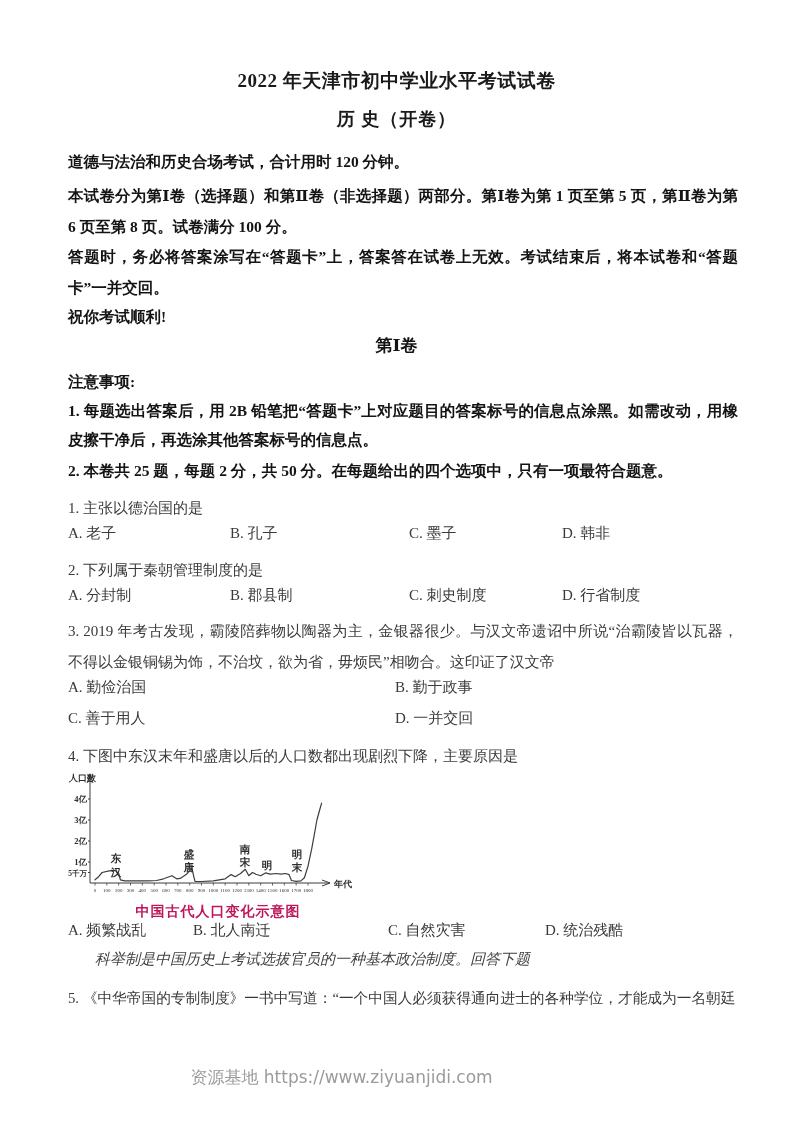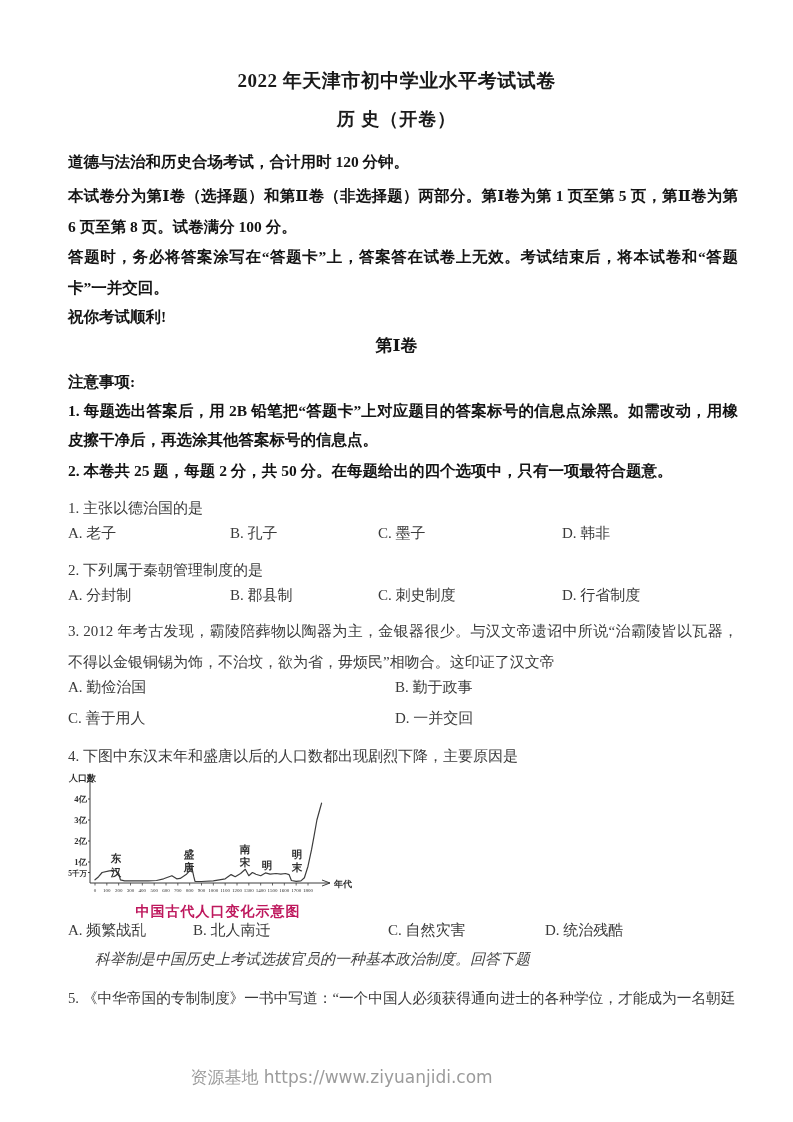--- a/index.html
+++ b/index.html
@@ -15,21 +15,21 @@
   .center { text-align:center; }
   .just { text-align:justify; }
   .title { left:0; width:793px; top:68px; font-size:19px; font-weight:bold; text-align:center; letter-spacing:0.5px; }
   .subtitle { left:0; width:793px; top:107px; font-size:18px; font-weight:bold; text-align:center; letter-spacing:1px; }
   .p { font-size:15.5px; line-height:31px; }
   .note { font-size:15.5px; line-height:29px; }
   .q { font-size:15px; line-height:31px; color:#3a3a3a; }
   .optrow { height:22px; font-size:15px; color:#3a3a3a; }
   .optrow span { position:absolute; top:0; white-space:nowrap; }
   .opts4 span:nth-child(1){left:0;} .opts4 span:nth-child(2){left:162px;}
-  .opts4 span:nth-child(3){left:310px;} .opts4 span:nth-child(4){left:494px;}
+  .opts4 span:nth-child(3){left:341px;} .opts4 span:nth-child(4){left:494px;}
   .opts4b span:nth-child(1){left:0;} .opts4b span:nth-child(2){left:125px;}
   .opts4b span:nth-child(3){left:320px;} .opts4b span:nth-child(4){left:477px;}
   .opts2 span:nth-child(1){left:0;} .opts2 span:nth-child(2){left:327px;}
   .lead { left:95px; width:640px; font-size:15px; font-style:italic; color:#404040; }
   .q5line { white-space:nowrap; font-size:14.7px; }
   .chart-wrap { left:68px; top:770px; width:300px; }
   .chart-title { width:300px; text-align:center; font-size:14px; font-weight:bold; color:#be185d; margin-top:1px; letter-spacing:1px; }
   .footer { left:0; top:1066px; width:683px; text-align:center;
     font-family:"DejaVu Sans","Liberation Sans",sans-serif;
     font-size:17px; color:#9b9b9b; }
@@ -64,21 +64,21 @@
   </div>
 
   <div class="abs tx q" style="top:555px;"><span>2.</span> <span>下列属于秦朝管理制度的是</span></div>
   <div class="abs tx optrow opts4" style="top:586px;">
     <span>A. 分封制</span>
     <span>B. 郡县制</span>
     <span>C. 刺史制度</span>
     <span>D. 行省制度</span>
   </div>
 
-  <div class="abs tx q just" style="top:616px;"><span>3.</span> <span>2012 年考古发现，霸陵陪葬物以陶器为主，金银器很少。与汉文帝遗诏中所说“治霸陵皆以瓦器，不得以金银铜锡为饰，不治坟，欲为省，毋烦民”相吻合。这印证了汉文帝</span></div>
+  <div class="abs tx q just" style="top:616px;"><span>3.</span> <span>2019 年考古发现，霸陵陪葬物以陶器为主，金银器很少。与汉文帝遗诏中所说“治霸陵皆以瓦器，不得以金银铜锡为饰，不治坟，欲为省，毋烦民”相吻合。这印证了汉文帝</span></div>
   <div class="abs tx optrow opts2" style="top:678px;">
     <span>A. 勤俭治国</span>
     <span>B. 勤于政事</span>
   </div>
   <div class="abs tx optrow opts2" style="top:709px;">
     <span>C. 善于用人</span>
     <span>D. 一并交回</span>
   </div>
 
   <div class="abs tx q" style="top:741px;"><span>4.</span> <span>下图中东汉末年和盛唐以后的人口数都出现剧烈下降，主要原因是</span></div>

